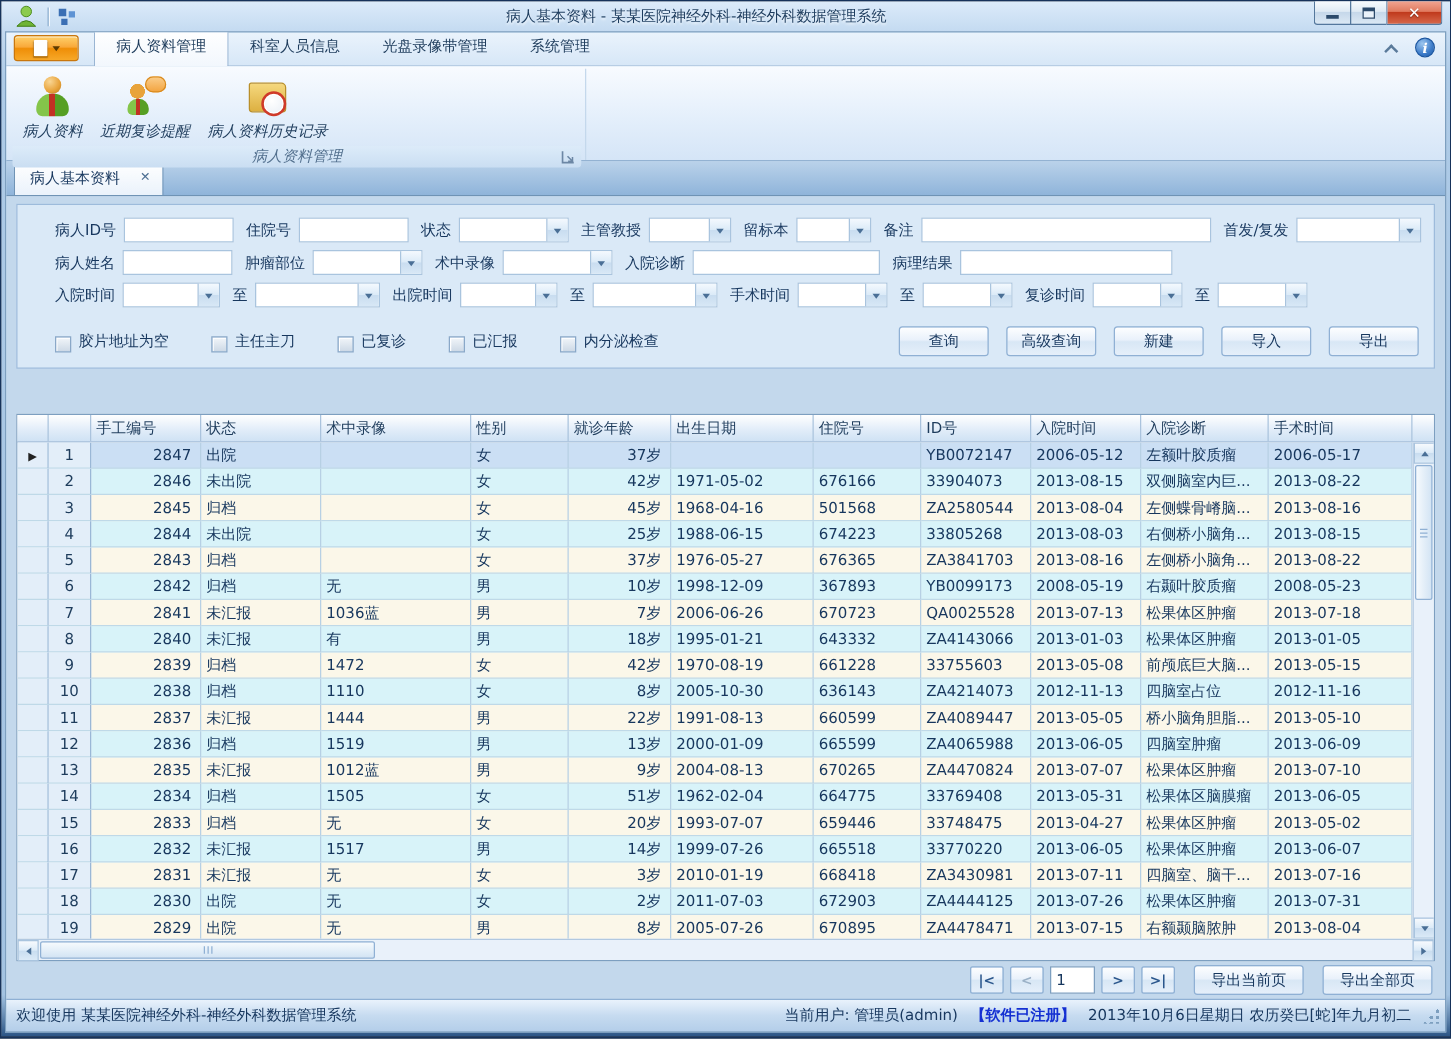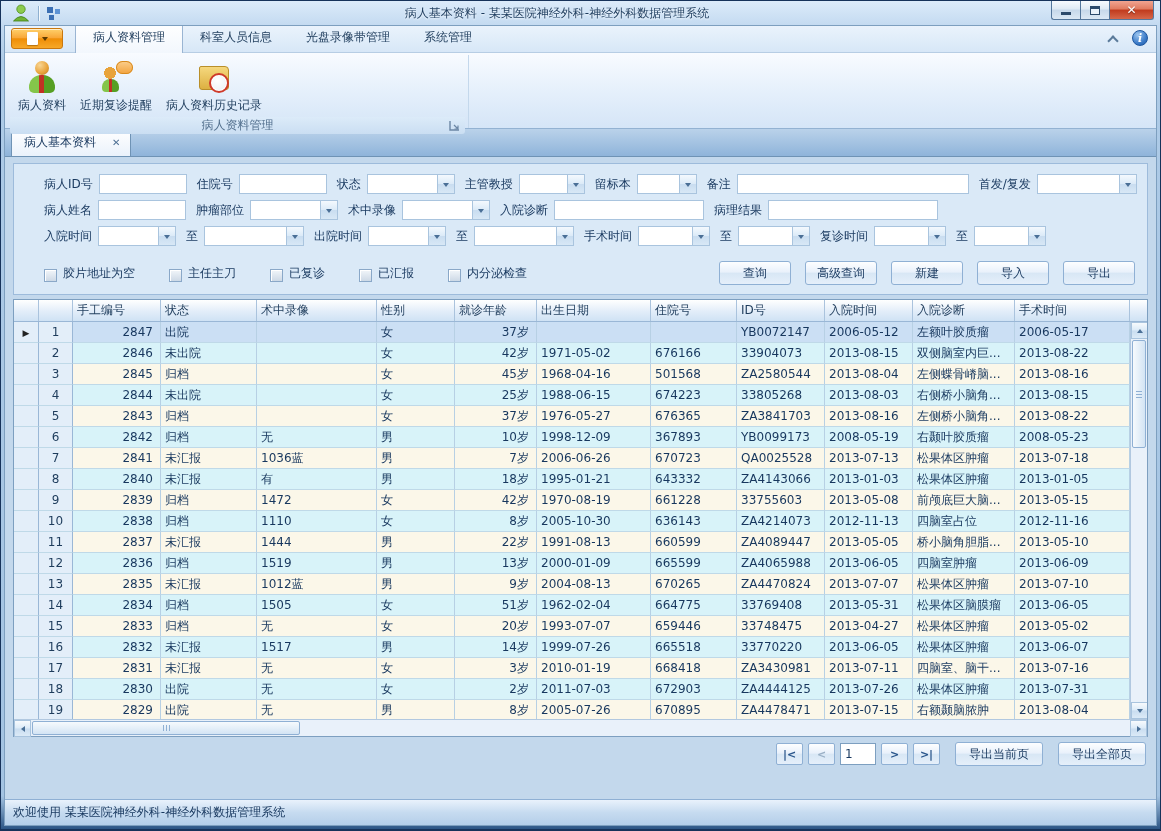--- a/index.html
+++ b/index.html
@@ -46,21 +46,21 @@
   .rtab{padding:5px 17px 6px;color:#1e3c5c;white-space:nowrap;cursor:default;}
   .rtab.active{background:linear-gradient(#ffffff,#f2f7fd);border:1px solid #9ab5d3;border-bottom:none;border-radius:2px 2px 0 0;padding-bottom:7px;margin-bottom:-1px;}
   .tabstrip-right{margin-left:auto;display:flex;align-items:center;gap:14px;padding-bottom:6px;}
   .chev-up{width:10px;height:7px;position:relative;}
   .chev-up::before{content:"";position:absolute;left:1px;top:2px;width:6px;height:6px;border:2px solid #5a7a9a;border-width:2px 2px 0 0;transform:rotate(-45deg);}
   .info-ic{width:16px;height:16px;border-radius:50%;border:1px solid #1d57a0;color:#fff;
     background:radial-gradient(circle at 35% 28%,#9cc6ef,#3d7cc9 60%,#1e5aa6);
     font-family:"DejaVu Serif","Liberation Serif",serif;font-weight:bold;font-style:italic;font-size:11px;
     display:flex;align-items:center;justify-content:center;}
   
-  .ribbon{height:76px;background:linear-gradient(#f8fbff,#e4effb 55%,#d5e5f7);border-bottom:1px solid #93b2d2;padding:2px 2px 0;display:flex;}
+  .ribbon{height:76px;background:linear-gradient(#f8fbff,#e4effb 55%,#d5e5f7);border-bottom:1px solid #93b2d2;padding:2px 2px 0;display:flex;font-style:italic;}
   .ribbon-group{width:462px;display:flex;flex-direction:column;border-right:1px solid #c4d8ec;padding:0 2px;}
   .ribbon-buttons{display:flex;align-items:flex-start;padding:2px 2px 0;height:67px;}
   .rbtn{display:flex;flex-direction:column;align-items:center;padding:3px 7px 2px;border-radius:3px;cursor:default;}
   .rlabel{white-space:nowrap;color:#1e3c5c;margin-top:3px;}
   .group-footer{height:17px;margin:1px 1px 2px;position:relative;display:flex;align-items:center;justify-content:center;
     color:#53708e;background:linear-gradient(#dcebf9,#cadef2);border-radius:0 0 3px 3px;}
   .dlg-launch{position:absolute;right:4px;bottom:2px;width:12px;height:12px;}
   
   .ic{width:34px;height:34px;position:relative;flex:none;}
   .ic-person-icon::before{content:"";position:absolute;left:10px;top:1px;width:14px;height:14px;border-radius:50%;
@@ -104,21 +104,21 @@
     background:linear-gradient(#f4f9fe,#dcebf8 48%,#c9ddf0 52%,#d8e8f6);}
   .cbtn::after{content:"";border:3px solid transparent;border-top:4px solid #4a6f96;margin-top:4px;}
   .filter-actions{display:flex;align-items:center;margin-top:12px;padding:0 4px 0 22px;}
   .fchecks{display:flex;gap:34px;align-items:center;}
   .fcheck{display:flex;gap:6px;align-items:flex-end;}
   .cbox{width:13px;height:13px;border:1px solid #8aa8c8;background:linear-gradient(#f2f6fa,#cdd9e6);box-shadow:inset 1px 1px 0 #fff;flex:none;}
   .fbtns{margin-left:auto;display:flex;gap:14px;}
   .abtn{min-width:72px;height:24px;border:1px solid #8fb0d4;border-radius:3px;font:inherit;color:var(--navy);
     background:linear-gradient(#fdfeff,#e9f1fb 45%,#d8e7f5 52%,#e5effa);padding:0 10px;}
   
-  .grid{border:1px solid #7d9fc0;background:#fff;display:flex;flex-direction:column;height:438px;flex:none;}
+  .grid{border:1px solid #7d9fc0;background:#fff;display:flex;flex-direction:column;height:438px;flex:none;margin-top:32px;}
   .ghead{display:flex;height:22px;background:linear-gradient(#ffffff,#e2edf9 55%,#cfe2f4);border-bottom:1px solid #9ab7d6;padding-right:17px;}
   .ghead .gc{line-height:21px;border-right:1px solid #aac3dd;color:#1e3c5c;}
   .gbody{flex:1;display:flex;overflow:hidden;}
   .grows{flex:1;overflow:hidden;}
   .grow{display:flex;height:21px;}
   .gc{overflow:hidden;white-space:nowrap;padding:0 4px;line-height:20px;border-right:1px solid #b7d0e4;flex:none;}
   .grow .gc{border-bottom:1px solid #bfd9e8;}
   .grow.cyan{background:var(--row-cyan);}  .grow.cream{background:var(--row-cream);}
   .grow.sel{background:var(--row-sel);}
   .gc.selcell,.gc.numcell{background:#e3eef9;border-right:1px solid #9ab7d6;text-align:center;color:#1e3c5c;}
@@ -751,15 +751,21 @@
           <button class="pbtn">&gt;</button>
           <button class="pbtn">&gt;|</button>
           <button class="abtn pexport">导出当前页</button>
           <button class="abtn pexport">导出全部页</button>
         </div>
       </div>
     </div>
 
     <div class="statusbar">
       <span>欢迎使用 某某医院神经外科-神经外科数据管理系统</span>
+      <div class="sb-right">
+        <span>当前用户: 管理员(admin)</span>
+        <span class="sb-reg">【软件已注册】</span>
+        <span>2013年10月6日星期日 农历癸巳[蛇]年九月初二</span>
+        <span class="sb-grip"></span>
+      </div>
     </div>
   </div>
 </div>
 
 </body></html>

